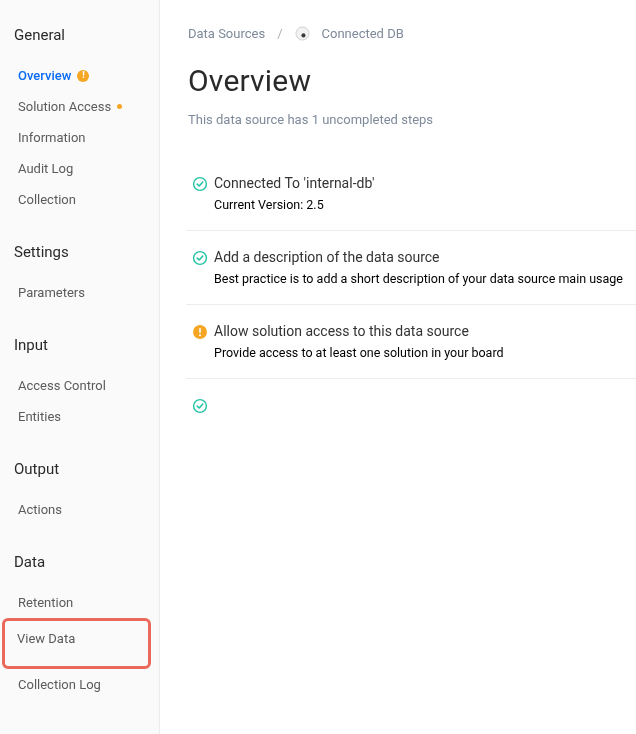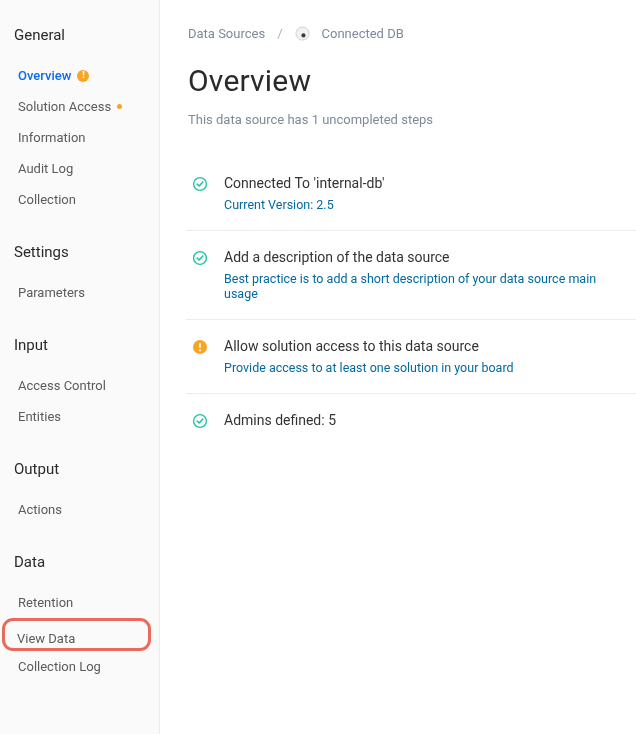--- a/index.html
+++ b/index.html
@@ -45,26 +45,26 @@
   }
   .sidebar-item-badge.warn {
     background: #f5a623; color: #fff; border-radius: 50%;
     font-size: 9px; font-weight: 900; line-height: 1;
   }
   .sidebar-item-badge.dot {
     width: 5px; height: 5px; background: #f5a623; border-radius: 50%;
   }
   .highlighted {
     border: 3px solid #e96a5c;
-    border-radius: 11px;
+    border-radius: 6px;
     margin-left: -12px;
     margin-right: -6px;
     padding-left: 12px !important;
     padding-top: 10px;
-    padding-bottom: 2px;
+    padding-bottom: 20px;
   }
   .main {
     flex: 1;
     padding: 26px 0 20px 28px;
     overflow: hidden;
   }
   .breadcrumb {
     display: flex;
     align-items: center;
     gap: 12px;
@@ -85,39 +85,39 @@
     letter-spacing: 0.2px;
   }
   .subtitle {
     color: #7e8a9a;
     font-size: 13px;
     margin-bottom: 30px;
   }
   .step-list { margin-left: -2px; }
   .step {
     display: flex;
-    gap: 16px;
+    gap: 6px;
     padding: 18px 6px 18px 6px;
     border-bottom: 1px solid #ececec;
   }
   .step:last-child { border-bottom: none; }
   .step-icon {
     width: 16px; height: 16px; flex: none;
     display: inline-flex; align-items: center; justify-content: center;
     margin-top: 1px;
   }
   .step-content { flex: 1; }
   .step-title {
     font-size: 14px;
     color: #333;
     margin-bottom: 6px;
   }
   .step-sub {
     font-size: 12.5px;
-    color: #0369a1;
+    color: #000000;
   }
 </style>
 </head>
 <body>
 
 <nav class="sidebar">
 
   <div class="sidebar-section">
     <div class="sidebar-section-title">General</div>
 
@@ -237,20 +237,16 @@
       </div>
     </div>
 
     <div class="step">
       <span class="step-icon">
         <svg viewBox="0 0 16 16" width="16" height="16">
             <circle cx="8" cy="8" r="6.4" fill="none" stroke="#22c3a6" stroke-width="1.4"></circle>
             <path d="M5.2 8.2 L7.2 10 L10.8 6" fill="none" stroke="#22c3a6" stroke-width="1.6" stroke-linecap="round" stroke-linejoin="round"></path>
           </svg>
       </span>
-      <div class="step-content">
-        <div class="step-title">Admins defined: 5</div>
-        <div class="step-sub"></div>
-      </div>
     </div>
 
   </div>
 </main>
 
 </body></html>

